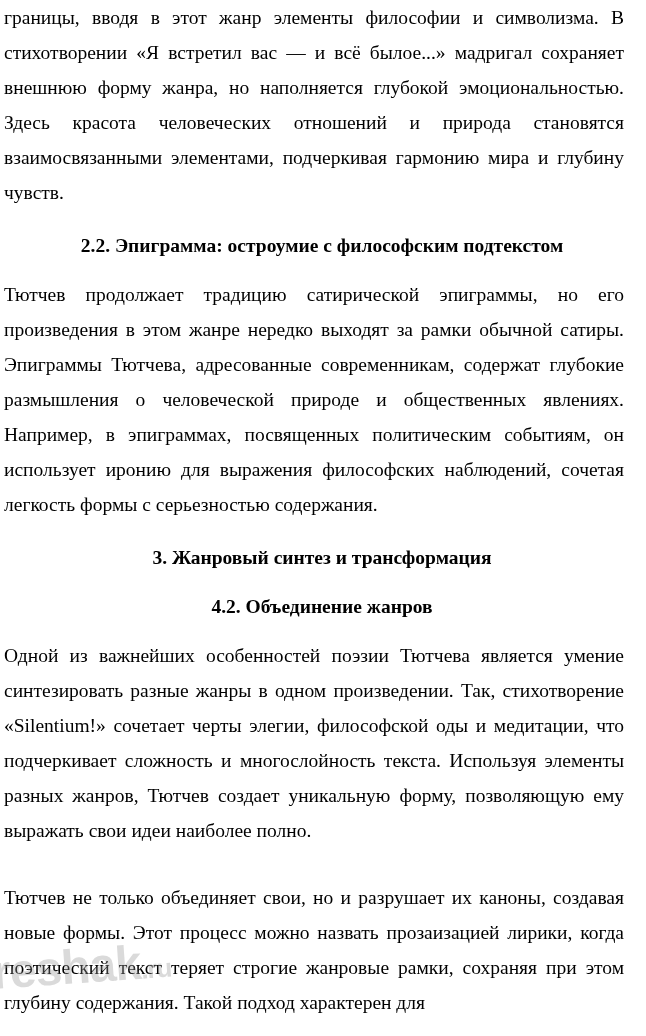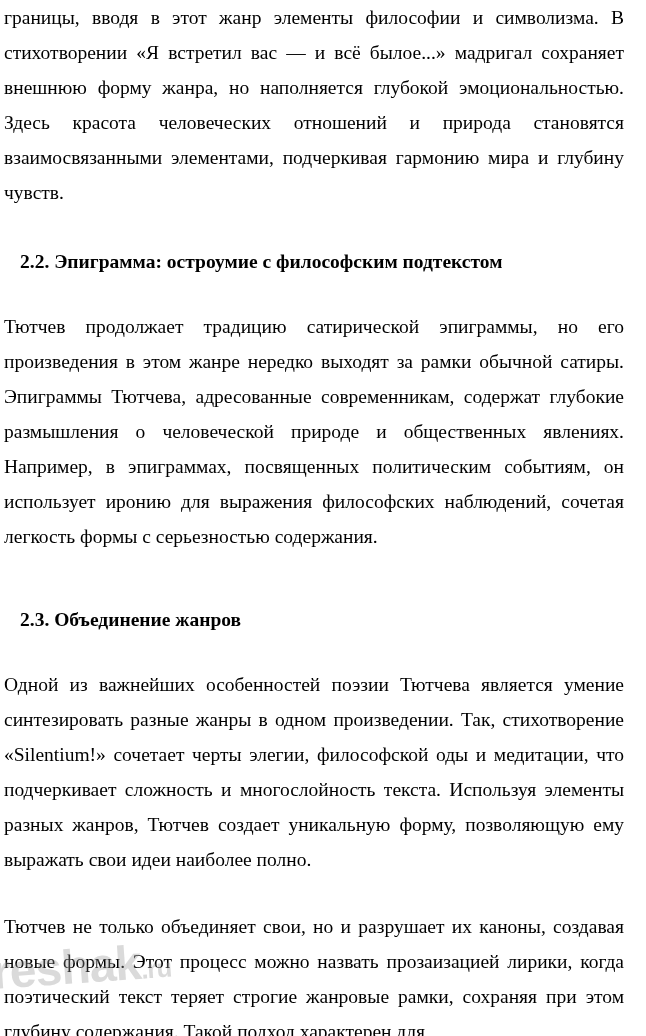--- a/index.html
+++ b/index.html
@@ -48,25 +48,25 @@
   p.para {
     margin: 0 16px 0 0;
     font-size: 19.5px;
     line-height: 35px;
     text-align: justify;
     text-justify: inter-word;
     hyphens: none;
   }
 
   h2.heading, h3.heading {
-    margin: 16px;
+    margin: 0;
     font-size: 19.5px;
     line-height: 35px;
     font-weight: 700;
-    text-align: left;
+    text-align: center;
   }
 
   .gap-sm { height: 14px; }
   .gap-md { height: 18px; }
 
   .block {
     position: relative;
     z-index: 1;
   }
 </style>
@@ -90,25 +90,28 @@
   </div>
 
   <div class="gap-sm"></div>
 
   <div class="block">
     <p class="para">Тютчев продолжает традицию сатирической эпиграммы, но его произведения в этом жанре нередко выходят за рамки обычной сатиры. Эпиграммы Тютчева, адресованные современникам, содержат глубокие размышления о человеческой природе и общественных явлениях. Например, в эпиграммах, посвященных политическим событиям, он использует иронию для выражения философских наблюдений, сочетая легкость формы с серьезностью содержания.</p>
   </div>
 
   <div class="gap-md"></div>
 
+  <div class="block">
+    <h2 class="heading">3. Жанровый синтез и трансформация</h2>
+  </div>
 
   <div class="gap-sm"></div>
 
   <div class="block">
-    <h3 class="heading">2.3. Объединение жанров</h3>
+    <h3 class="heading">4.2. Объединение жанров</h3>
   </div>
 
   <div class="gap-sm"></div>
 
   <div class="block">
     <p class="para">Одной из важнейших особенностей поэзии Тютчева является умение синтезировать разные жанры в одном произведении. Так, стихотворение «Silentium!» сочетает черты элегии, философской оды и медитации, что подчеркивает сложность и многослойность текста. Используя элементы разных жанров, Тютчев создает уникальную форму, позволяющую ему выражать свои идеи наиболее полно.</p>
   </div>
 
   <div class="gap-md"></div>
 

